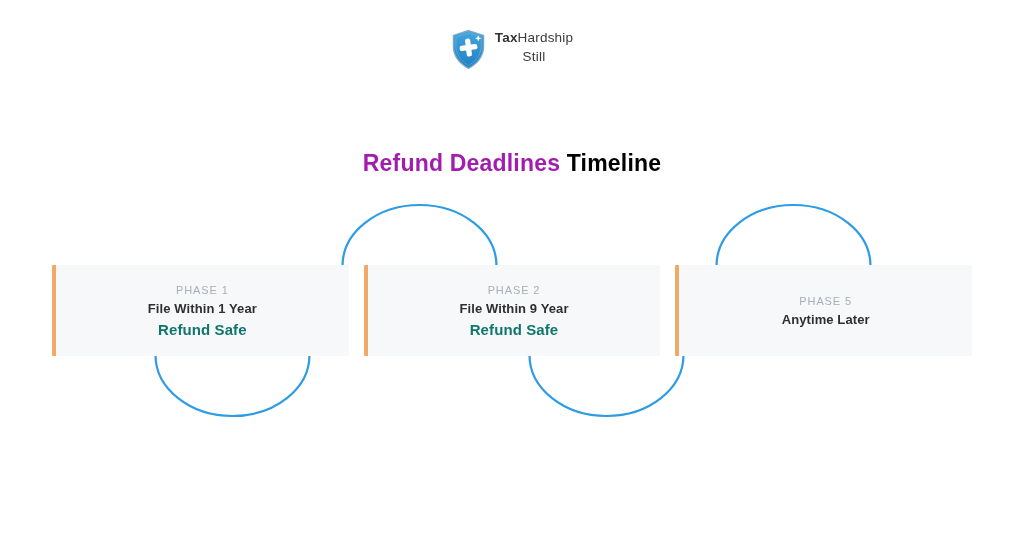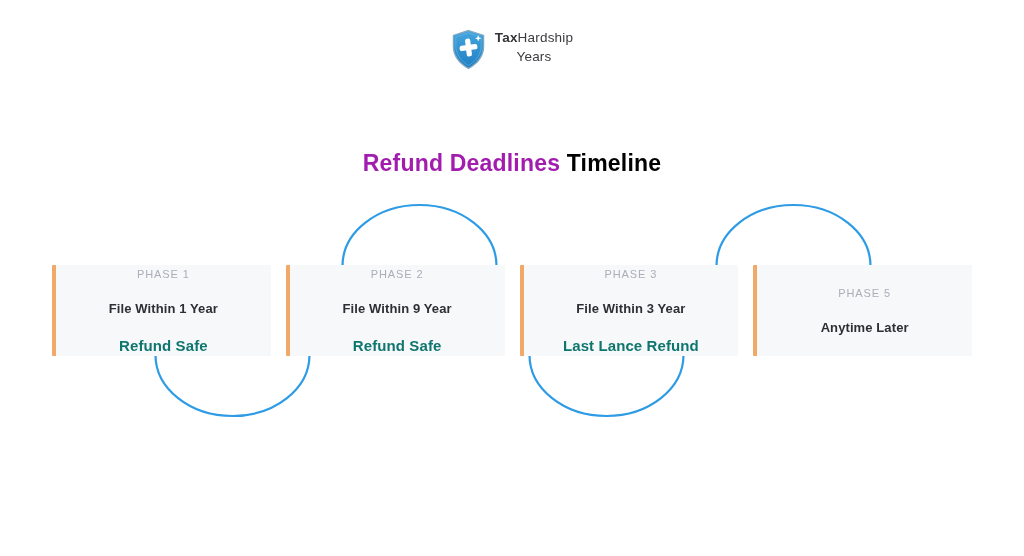--- a/index.html
+++ b/index.html
@@ -44,21 +44,21 @@
     position:absolute; top:265px; left:52px; width:920px;
     display:flex; gap:15px; z-index:1;
   }
   .phase-card {
     flex:1; height:91px;
     background:#F7F8FA;
     border-left:4px solid #F0A967;
     border-radius:1px;
     display:flex; flex-direction:column;
     align-items:center; justify-content:center;
-    gap:21px;
+    gap:5px;
   }
   .phase-label {
     font-size:11px; color:#A9AEB8; letter-spacing:0.9px; font-weight:normal;
   }
   .phase-period {
     font-size:13px; font-weight:bold; color:#2F2F33; letter-spacing:0.1px;
   }
   .phase-status {
     font-size:15px; font-weight:bold; color:#0f766e; letter-spacing:0.1px;
   }
@@ -77,21 +77,21 @@
     <path d="M18 1.5 L33.5 6.5 V17.5 C33.5 27.5 27 35.6 18 40.5 C9 35.6 2.5 27.5 2.5 17.5 V6.5 Z" fill="url(#shieldGrad)" stroke="#7FA8C2" stroke-width="1.4"></path>
     <path d="M18 4 L31 8.3 V17.4 C31 26 25.6 33 18 37.5 C10.4 33 5 26 5 17.4 V8.3 Z" fill="none" stroke="#6FB9E6" stroke-width="0.8" opacity="0.7"></path>
     <g transform="rotate(-7 18 19)">
       <rect x="15.3" y="9.8" width="5.4" height="18.4" rx="2.2" fill="#ffffff"></rect>
       <rect x="8.8" y="16.3" width="18.4" height="5.4" rx="2.2" fill="#ffffff"></rect>
     </g>
     <path d="M28 6.2 L28.9 8.6 L31.3 9.5 L28.9 10.4 L28 12.8 L27.1 10.4 L24.7 9.5 L27.1 8.6 Z" fill="#ffffff"></path>
   </svg>
   <div class="brand-text">
     <div><span class="brand-bold">Tax</span><span>Hardship</span></div>
-    <div>Years</div>
+    <div>Still</div>
   </div>
 </div>
 
 <h1 class="page-title"><span class="title-blue">Refund Deadlines</span> <span class="title-orange">Timeline</span></h1>
 
 <svg class="arcs" viewBox="0 0 1024 556" aria-hidden="true">
   <path class="arc" d="M 155.5 355 A 77 61 0 0 0 309.5 355"></path>
   <path class="arc" d="M 342.5 266 A 77 61 0 0 1 496.5 266"></path>
   <path class="arc" d="M 529.5 355 A 77 61 0 0 0 683.5 355"></path>
   <path class="arc" d="M 716.5 266 A 77 61 0 0 1 870.5 266"></path>
@@ -102,21 +102,16 @@
     <div class="phase-label">PHASE 1</div>
     <div class="phase-period">File Within 1 Year</div>
     <div class="phase-status">Refund Safe</div>
   </div>
   <div class="phase-card">
     <div class="phase-label">PHASE 2</div>
     <div class="phase-period">File Within 9 Year</div>
     <div class="phase-status">Refund Safe</div>
   </div>
   <div class="phase-card">
-    <div class="phase-label">PHASE 3</div>
-    <div class="phase-period">File Within 3 Year</div>
-    <div class="phase-status">Last Lance Refund</div>
-  </div>
-  <div class="phase-card">
     <div class="phase-label">PHASE 5</div>
     <div class="phase-period">Anytime Later</div>
   </div>
 </div>
 
 </body></html>

